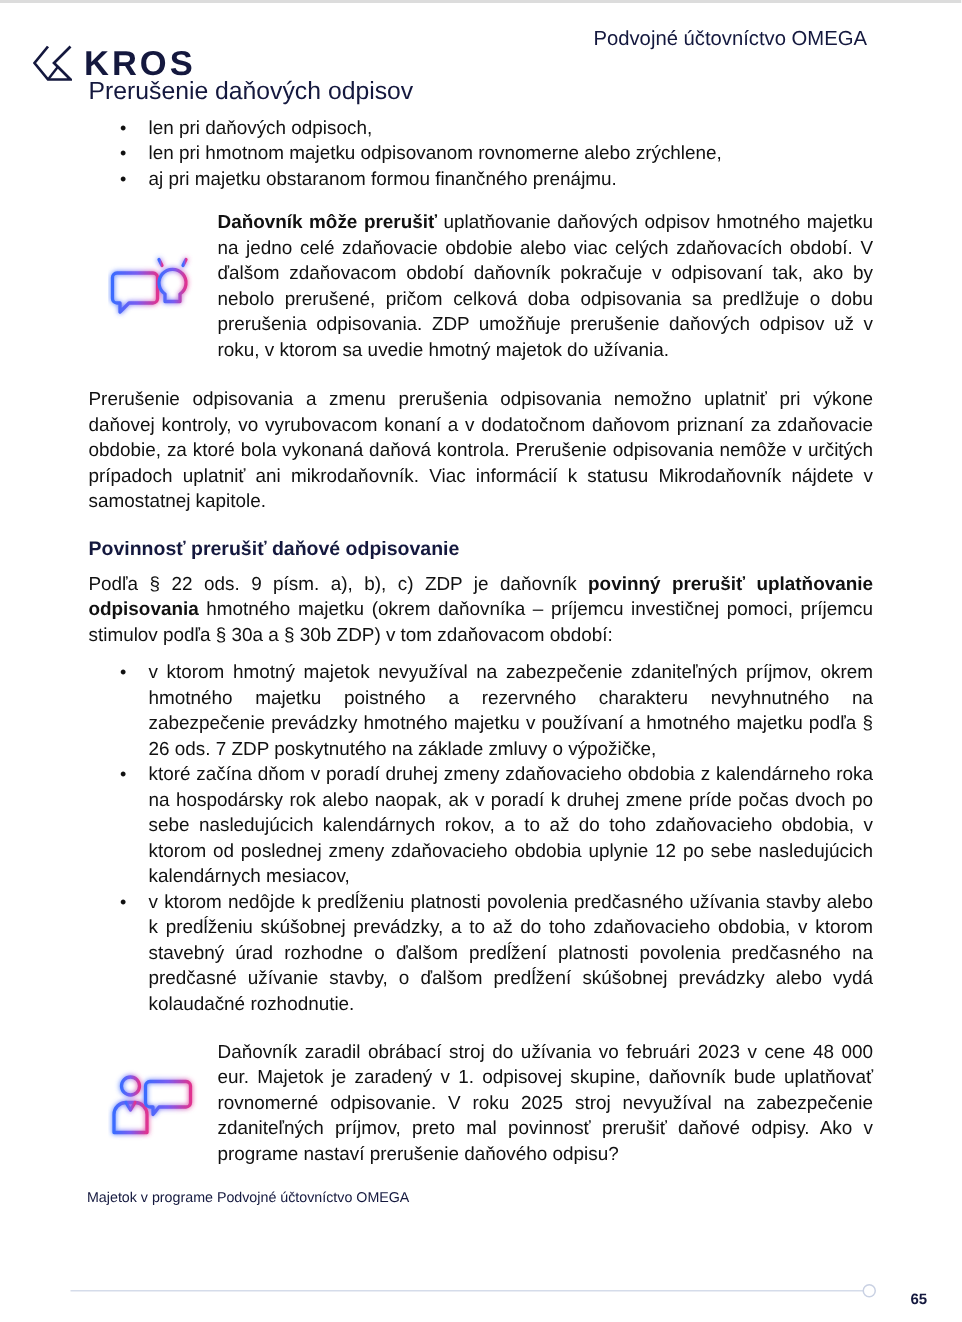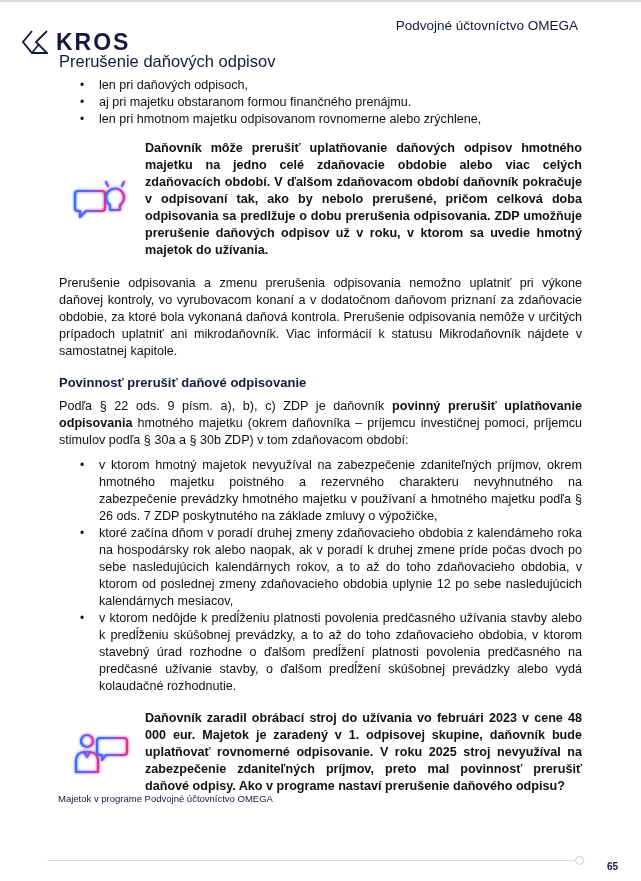--- a/index.html
+++ b/index.html
@@ -15,21 +15,21 @@
   .product b { font-weight: normal; }
 
   .content { position: absolute; left: 59px; width: 523px; top: 50px; }
   h1 { margin: 0; font-size: 16.5px; font-weight: normal; color: #14183e; line-height: 22px; }
   p, li { font-size: 12.6px; line-height: 17px; margin: 0; }
   .just { text-align: justify; }
   .intro { margin-top: 17px; }
   ul.dots { margin: 5px 0 0 0; padding: 0 0 0 40px; list-style: none; }
   ul.dots li { position: relative; }
   ul.dots li::before { content: "\2022"; position: absolute; left: -19px; top: 0; font-size: 12px; }
-  .callout { display: flex; margin-top: 12px; font-weight: bold; }
+  .callout { display: flex; margin-top: 12px; }
   .callout .icon-box { width: 86px; flex: none; display: flex; align-items: center; justify-content: center; }
   .callout .text { flex: 1; text-align: justify; font-size: 12.6px; line-height: 17px; }
   .para2 { margin-top: 16px; }
   h2 { margin: 14px 0 0 0; font-size: 13px; font-weight: bold; color: #14183e; line-height: 18px; }
   .para3 { margin-top: 6px; }
   ul.duty { margin: 8px 0 0 0; padding: 0 0 0 40px; list-style: none; }
   ul.duty li { position: relative; text-align: justify; }
   ul.duty li::before { content: "\2022"; position: absolute; left: -19px; top: 0; font-size: 12px; }
   .callout2 { margin-top: 15px; }
 
@@ -51,22 +51,22 @@
   <span class="logo-text">KROS</span>
 </div>
 
 <div class="product"><b>Podvojné účtovníctvo</b><span> OMEGA</span></div>
 
 <div class="content">
   <h1>Prerušenie daňových odpisov</h1>
 
   <ul class="dots">
     <li>len pri daňových odpisoch,</li>
+    <li>len pri hmotnom majetku odpisovanom rovnomerne alebo zrýchlene,</li>
     <li>aj pri majetku obstaranom formou finančného prenájmu.</li>
-    <li>len pri hmotnom majetku odpisovanom rovnomerne alebo zrýchlene,</li>
   </ul>
 
   <div class="callout">
     <div class="icon-box">
       <svg width="60" height="50" viewBox="0 0 60 50">
         <defs>
           <linearGradient id="g1" x1="0" y1="0" x2="1" y2="0">
             <stop offset="0" stop-color="#3b6cff"></stop>
             <stop offset="0.55" stop-color="#7a5cf0"></stop>
             <stop offset="1" stop-color="#e0338f"></stop>

